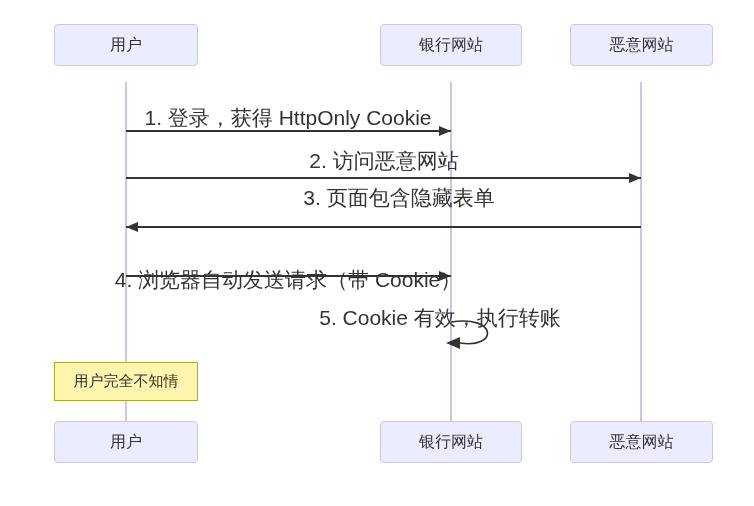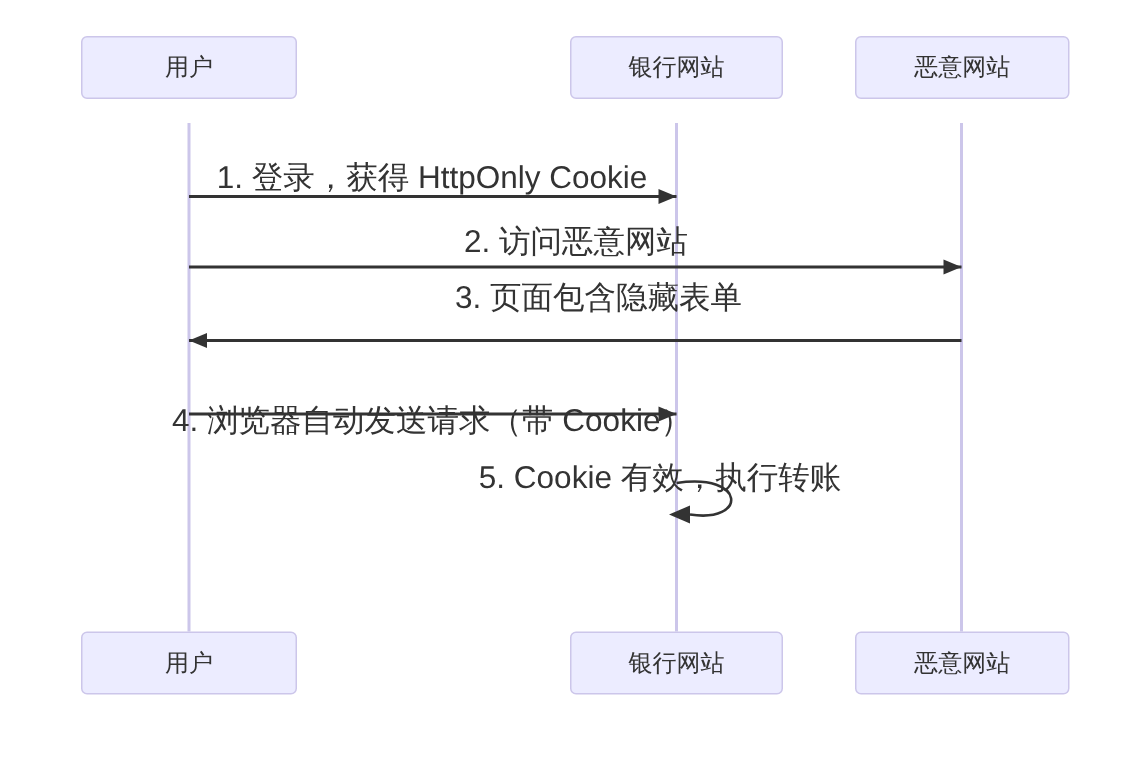--- a/index.html
+++ b/index.html
@@ -97,20 +97,23 @@
   </div>
 
   <div>
     <div class="msg-label" style="left:440px;top:304px;">5. Cookie 有效，执行转账</div>
     <svg class="self-loop" style="left:440px;top:315px;" width="64" height="40" viewBox="0 0 64 40">
       <path d="M 11,7 C 58,0 58,34 20,28" fill="none" stroke="#333333" stroke-width="1.7"></path>
       <polygon points="20,22 20,34 6,28" fill="#333333"></polygon>
     </svg>
   </div>
 
+  <div class="note" style="left:54px;top:362px;width:144px;height:39px;">
+    <span>用户完全不知情</span>
+  </div>
 
   <div class="actor" style="left:54px;top:421px;width:144px;">
     <span>用户</span>
   </div>
   <div class="actor" style="left:380px;top:421px;width:142px;">
     <span>银行网站</span>
   </div>
   <div class="actor" style="left:570px;top:421px;width:143px;">
     <span>恶意网站</span>
   </div>

